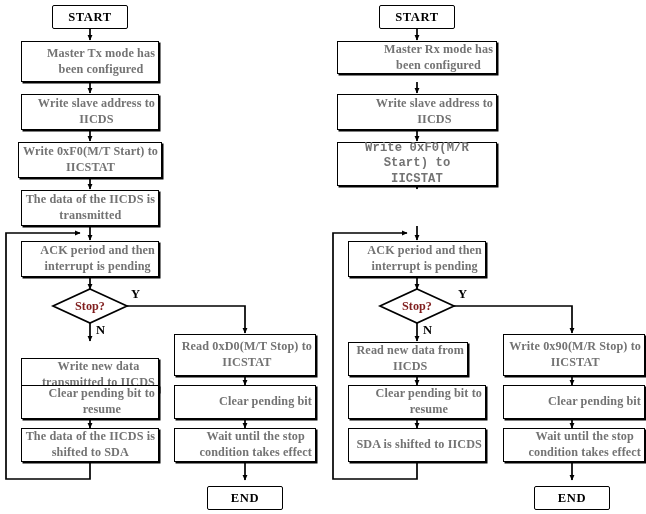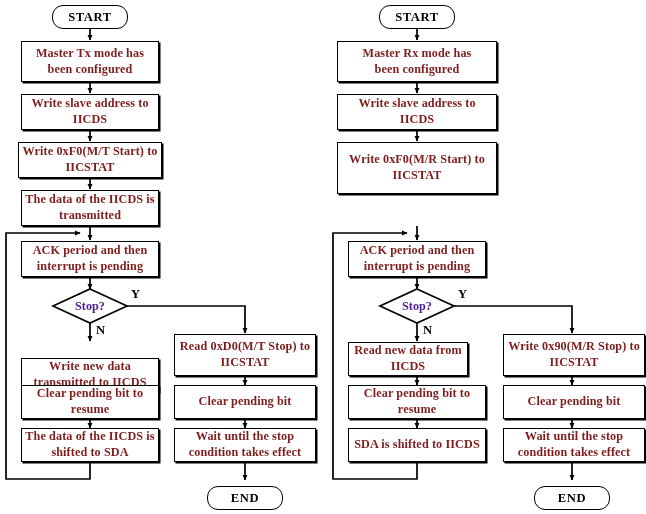--- a/index.html
+++ b/index.html
@@ -22,52 +22,52 @@
     width: 646px;
     height: 514px;
   }
   .node-box {
     position: absolute;
     box-sizing: border-box;
     border: 1.6px solid #000000;
     background: #ffffff;
     display: flex;
     align-items: center;
-    justify-content: center;
+    justify-content: flex-end;
     text-align: center;
-    color: #7f1d1d;
+    color: #737373;
     font-weight: 700;
     font-size: 12.2px;
     line-height: 1.28;
     letter-spacing: 0.1px;
     padding: 0 3px;
     box-shadow: 1.5px 1.5px 0 0 #000000;
   }
   .node-terminal {
     position: absolute;
     box-sizing: border-box;
     border: 1.6px solid #000000;
-    border-radius: 11px;
+    border-radius: 2px;
     background: #ffffff;
     display: flex;
     align-items: center;
     justify-content: center;
     text-align: center;
     color: #000000;
     font-weight: 700;
     font-size: 12.6px;
     letter-spacing: 0.6px;
   }
   .node-decision {
     position: absolute;
     display: flex;
     align-items: center;
     justify-content: center;
     text-align: center;
-    color: #4c1d95;
+    color: #7f1d1d;
     font-weight: 700;
     font-size: 12.2px;
     pointer-events: none;
   }
   .edge-label {
     position: absolute;
     color: #000000;
     font-weight: 700;
     font-size: 12.6px;
     line-height: 1;
@@ -196,31 +196,31 @@
   </div>
 
   <div class="node-terminal" style="left:207px; top:486px; width:76px; height:24px;">
     <span class="node-text">END</span>
   </div>
 
   <div class="node-terminal" style="left:379px; top:5px; width:76px; height:24px;">
     <span class="node-text">START</span>
   </div>
 
-  <div class="node-box" style="left:337px; top:41px; width:160px; height:41px;">
+  <div class="node-box" style="left:337px; top:41px; width:160px; height:33px;">
     <span class="node-text">Master Rx mode has
 been configured</span>
   </div>
 
   <div class="node-box" style="left:337px; top:94px; width:160px; height:36px;">
     <span class="node-text">Write slave address to
 IICDS</span>
   </div>
 
-  <div class="node-box" style="left:337px; top:142px; width:160px; height:52px;">
+  <div class="node-box" style="left:337px; top:142px; width:160px; height:44px;font-family:Liberation Mono, monospace;">
     <span class="node-text">Write 0xF0(M/R Start) to
 IICSTAT</span>
   </div>
 
 
   <div class="node-box" style="left:348px; top:241px; width:138px; height:36px;">
     <span class="node-text">ACK period and then
 interrupt is pending</span>
   </div>
 

